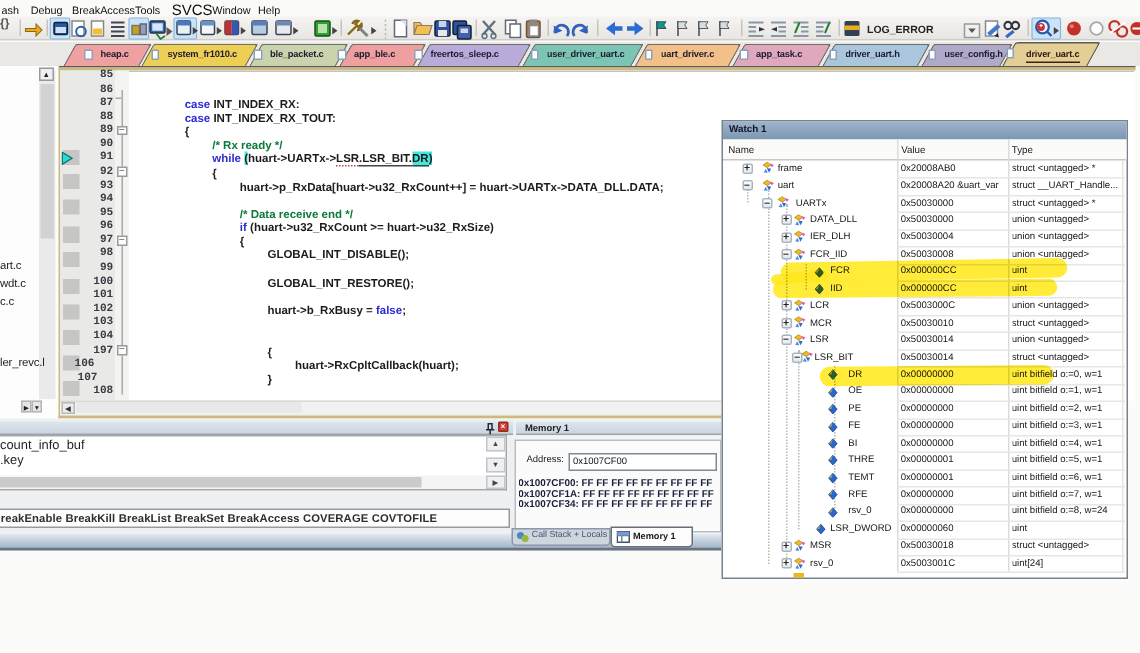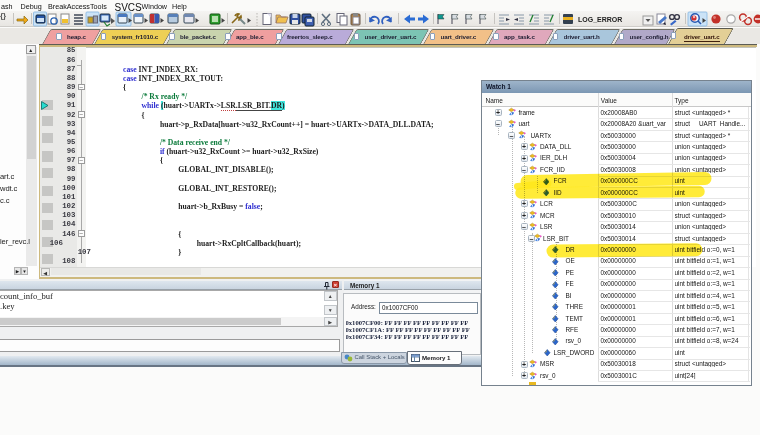--- a/index.html
+++ b/index.html
@@ -1,18 +1,18 @@
 <!DOCTYPE html>
 <html><head><meta charset="utf-8">
 <style>
 *{margin:0;padding:0;box-sizing:border-box}
 html,body{width:760px;height:435px;overflow:hidden;background:#fbfbfa}
 #root{position:relative;width:760px;height:435px;font-family:"Liberation Sans",sans-serif;background:#fbfbfa}
 .ab{position:absolute}
-.mono{font-family:Liberation Serif, serif}
+.mono{font-family:Liberation Sans, sans-serif}
 .dicon{width:5.5px;height:7.5px;background:#fdfdff;border:1px solid #8ca0bc;border-radius:1px}
 .num{position:absolute;width:14px;text-align:right;font-family:"Liberation Mono",monospace;font-size:7.4px;font-weight:bold;color:#3a3a42;line-height:9.157px}
 .fold{position:absolute;left:78px;width:6.5px;height:6.5px;background:#fcfcfc;border:1px solid #9a9a9a;font-size:6px;line-height:4.5px;text-align:center;color:#333}
 .k{color:#2d2dd0}.cm{color:#0a7a3a}
 .wrow{position:absolute;left:481px;width:270px;height:11.44px;font-size:6.4px;color:#161616}
 .wname{position:absolute;top:1.8px;white-space:nowrap}
 .wval{position:absolute;left:119.5px;top:1.8px;white-space:nowrap}
 .wtyp{position:absolute;left:193.5px;top:1.8px;white-space:nowrap;overflow:hidden;width:74px}
 .ebox{position:absolute;width:7px;height:7px;background:linear-gradient(#fefefe,#e2e8f0);border:1px solid #a8b4c0;border-radius:1.5px;color:#222;font-size:7px;line-height:5px;text-align:center;font-weight:bold}
 .sep{position:absolute;top:13px;width:1px;height:11px;background:#c6c4c0}
@@ -233,23 +233,23 @@
 <div class="num" style="left:61.5px;top:137.99px">95</div>
 <div class="num" style="left:61.5px;top:147.15px">96</div>
 <div class="num" style="left:61.5px;top:156.30px">97</div>
 <div class="num" style="left:61.5px;top:165.46px">98</div>
 <div class="num" style="left:61.5px;top:174.62px">99</div>
 <div class="num" style="left:61.5px;top:183.77px">100</div>
 <div class="num" style="left:61.5px;top:192.93px">101</div>
 <div class="num" style="left:61.5px;top:202.09px">102</div>
 <div class="num" style="left:61.5px;top:211.25px">103</div>
 <div class="num" style="left:61.5px;top:220.40px">104</div>
-<div class="num" style="left:61.5px;top:229.56px">146</div>
+<div class="num" style="left:61.5px;top:229.56px">197</div>
 <div class="num" style="left:49px;top:238.72px">106</div>
-<div class="num" style="left:77px;top:247.87px">107</div>
+<div class="num" style="left:51px;top:247.87px">107</div>
 <div class="num" style="left:61.5px;top:257.03px">108</div>
 <div class="fold" style="top:83.85px">–</div>
 <div class="fold" style="top:111.32px">–</div>
 <div class="fold" style="top:157.10px">–</div>
 <div class="fold" style="top:230.36px">–</div>
 <div class="ab mono" style="left:123.1px;top:64.73px;font-size:7.67px;font-weight:bold;color:#1c1c1c;white-space:pre;line-height:9.157px"><span class="k">case</span> INT_INDEX_RX:</div>
 <div class="ab mono" style="left:123.1px;top:73.89px;font-size:7.67px;font-weight:bold;color:#1c1c1c;white-space:pre;line-height:9.157px"><span class="k">case</span> INT_INDEX_RX_TOUT:</div>
 <div class="ab mono" style="left:123.1px;top:83.05px;font-size:7.67px;font-weight:bold;color:#1c1c1c;white-space:pre;line-height:9.157px">{</div>
 <div class="ab mono" style="left:141.5px;top:92.20px;font-size:7.67px;font-weight:bold;color:#1c1c1c;white-space:pre;line-height:9.157px"><span class="cm">/* Rx ready */</span></div>
 <div class="ab mono" style="left:141.5px;top:101.36px;font-size:7.67px;font-weight:bold;color:#1c1c1c;white-space:pre;line-height:9.157px"><span class="k">while</span> <span style="background:#42e8e0">(</span>huart-&gt;UARTx-&gt;<span style="border-bottom:1px dotted #c04040">LSR</span><span style="border-bottom:1px solid #444">.LSR_BIT.</span><span style="background:#42e8e0;border-bottom:1px solid #444">DR</span><span style="background:#42e8e0">)</span></div>
@@ -276,20 +276,21 @@
 <div class="ab" style="left:331.5px;top:280.8px;width:7.5px;height:7.5px;background:#cf4034;border:1px solid #962a20;border-radius:1px;color:#fff;font-size:5.5px;line-height:6.8px;text-align:center;font-weight:bold">×</div>
 <div class="ab" style="left:0;top:290px;width:338px;height:36.5px;background:#fff;border:1px solid #a8a8a8;border-left:none"></div>
 <div class="ab mono" style="left:0px;top:290.8px;font-size:8.6px;color:#1e1e1e">count_info_buf</div>
 <div class="ab mono" style="left:0px;top:300.8px;font-size:8.6px;color:#1e1e1e">.key</div>
 <div class="ab" style="left:324px;top:290.7px;width:12.5px;height:10px;background:#eef0f2;border:1px solid #c2c6ca;font-size:5px;line-height:9px;text-align:center;color:#444">▲</div>
 <div class="ab" style="left:324px;top:304.5px;width:12.5px;height:10px;background:#eef0f2;border:1px solid #c2c6ca;font-size:5px;line-height:9px;text-align:center;color:#444">▼</div>
 <div class="ab" style="left:0;top:316.5px;width:324px;height:9.5px;background:#f4f4f4"></div>
 <div class="ab" style="left:0;top:317.5px;width:281px;height:7.5px;background:#cbcbcb"></div>
 <div class="ab" style="left:324px;top:316.5px;width:12.5px;height:9.8px;background:#eef0f2;border:1px solid #c2c6ca;font-size:5px;line-height:8.5px;text-align:center;color:#444">▶</div>
 <div class="ab" style="left:-2px;top:338.5px;width:342px;height:13.5px;background:#fdfdfd;border:1px solid #9a9a9a"></div>
+<div class="ab mono" style="left:0.5px;top:341px;font-size:7.5px;font-weight:bold;color:#2e2e2e;letter-spacing:0.09px;white-space:pre">reakEnable BreakKill BreakList BreakSet BreakAccess COVERAGE COVTOFILE</div>
 <div class="ab" style="left:0;top:355.5px;width:481px;height:9.5px;background:linear-gradient(#e2e9f0,#a3b7ca)"></div>
 <div class="ab" style="left:0;top:365px;width:481px;height:1.8px;background:#687584"></div>
 <div class="ab" style="left:343.5px;top:279.5px;width:137.5px;height:76px;background:#f2f3f4"></div>
 <div class="ab" style="left:343.5px;top:280.5px;width:137.5px;height:9.5px;background:linear-gradient(#dee6ee,#c9d4e0);border-bottom:1px solid #98a0a8"></div>
 <div class="ab" style="left:350px;top:282.3px;font-size:6.3px;font-weight:bold;color:#222">Memory 1</div>
 <div class="ab" style="left:343px;top:292.5px;width:138px;height:62px;background:#fbfbfb;border:1px solid #b8bcc0"></div>
 <div class="ab" style="left:351px;top:303px;font-size:6.3px;color:#222">Address:</div>
 <div class="ab" style="left:379px;top:301.5px;width:99px;height:12px;background:#fff;border:1px solid #7a8a9a"></div>
 <div class="ab" style="left:382px;top:304px;font-size:6.3px;color:#111">0x1007CF00</div>
 <div class="ab mono" style="left:345.5px;top:319.2px;font-size:6.6px;font-weight:bold;color:#18203a;white-space:pre;width:135px;overflow:hidden">0x1007CF00: FF FF FF FF FF FF FF FF FF</div>

